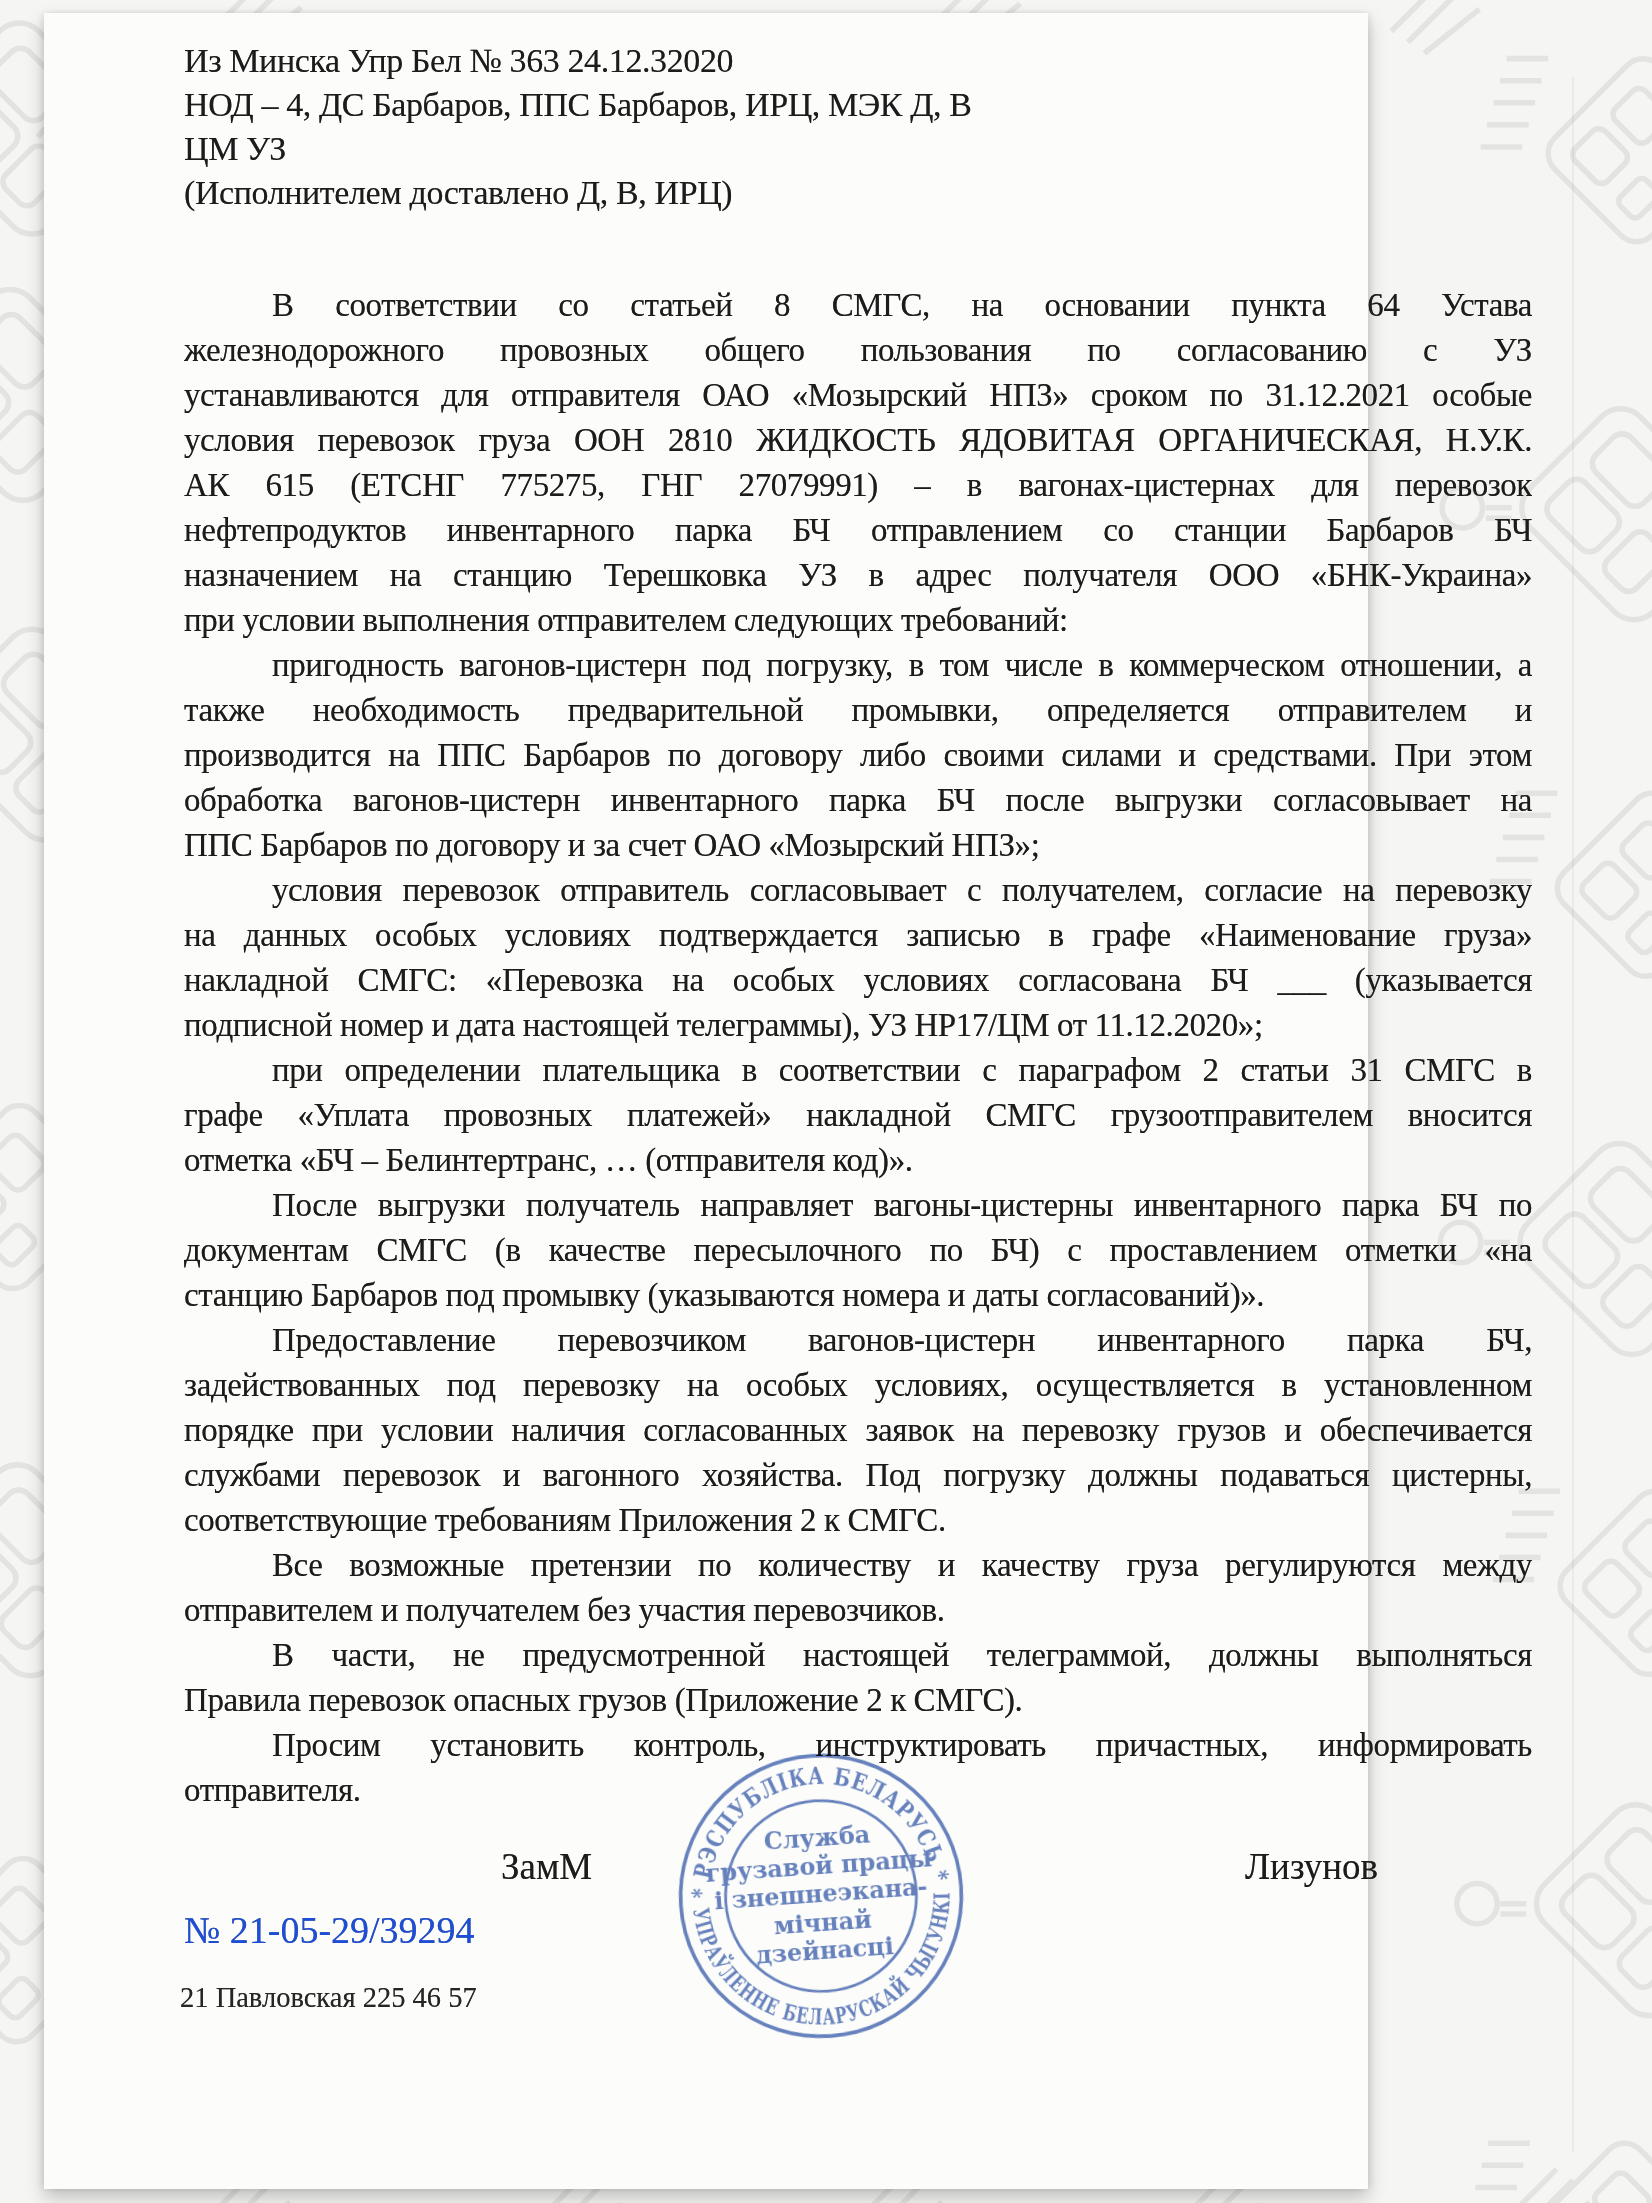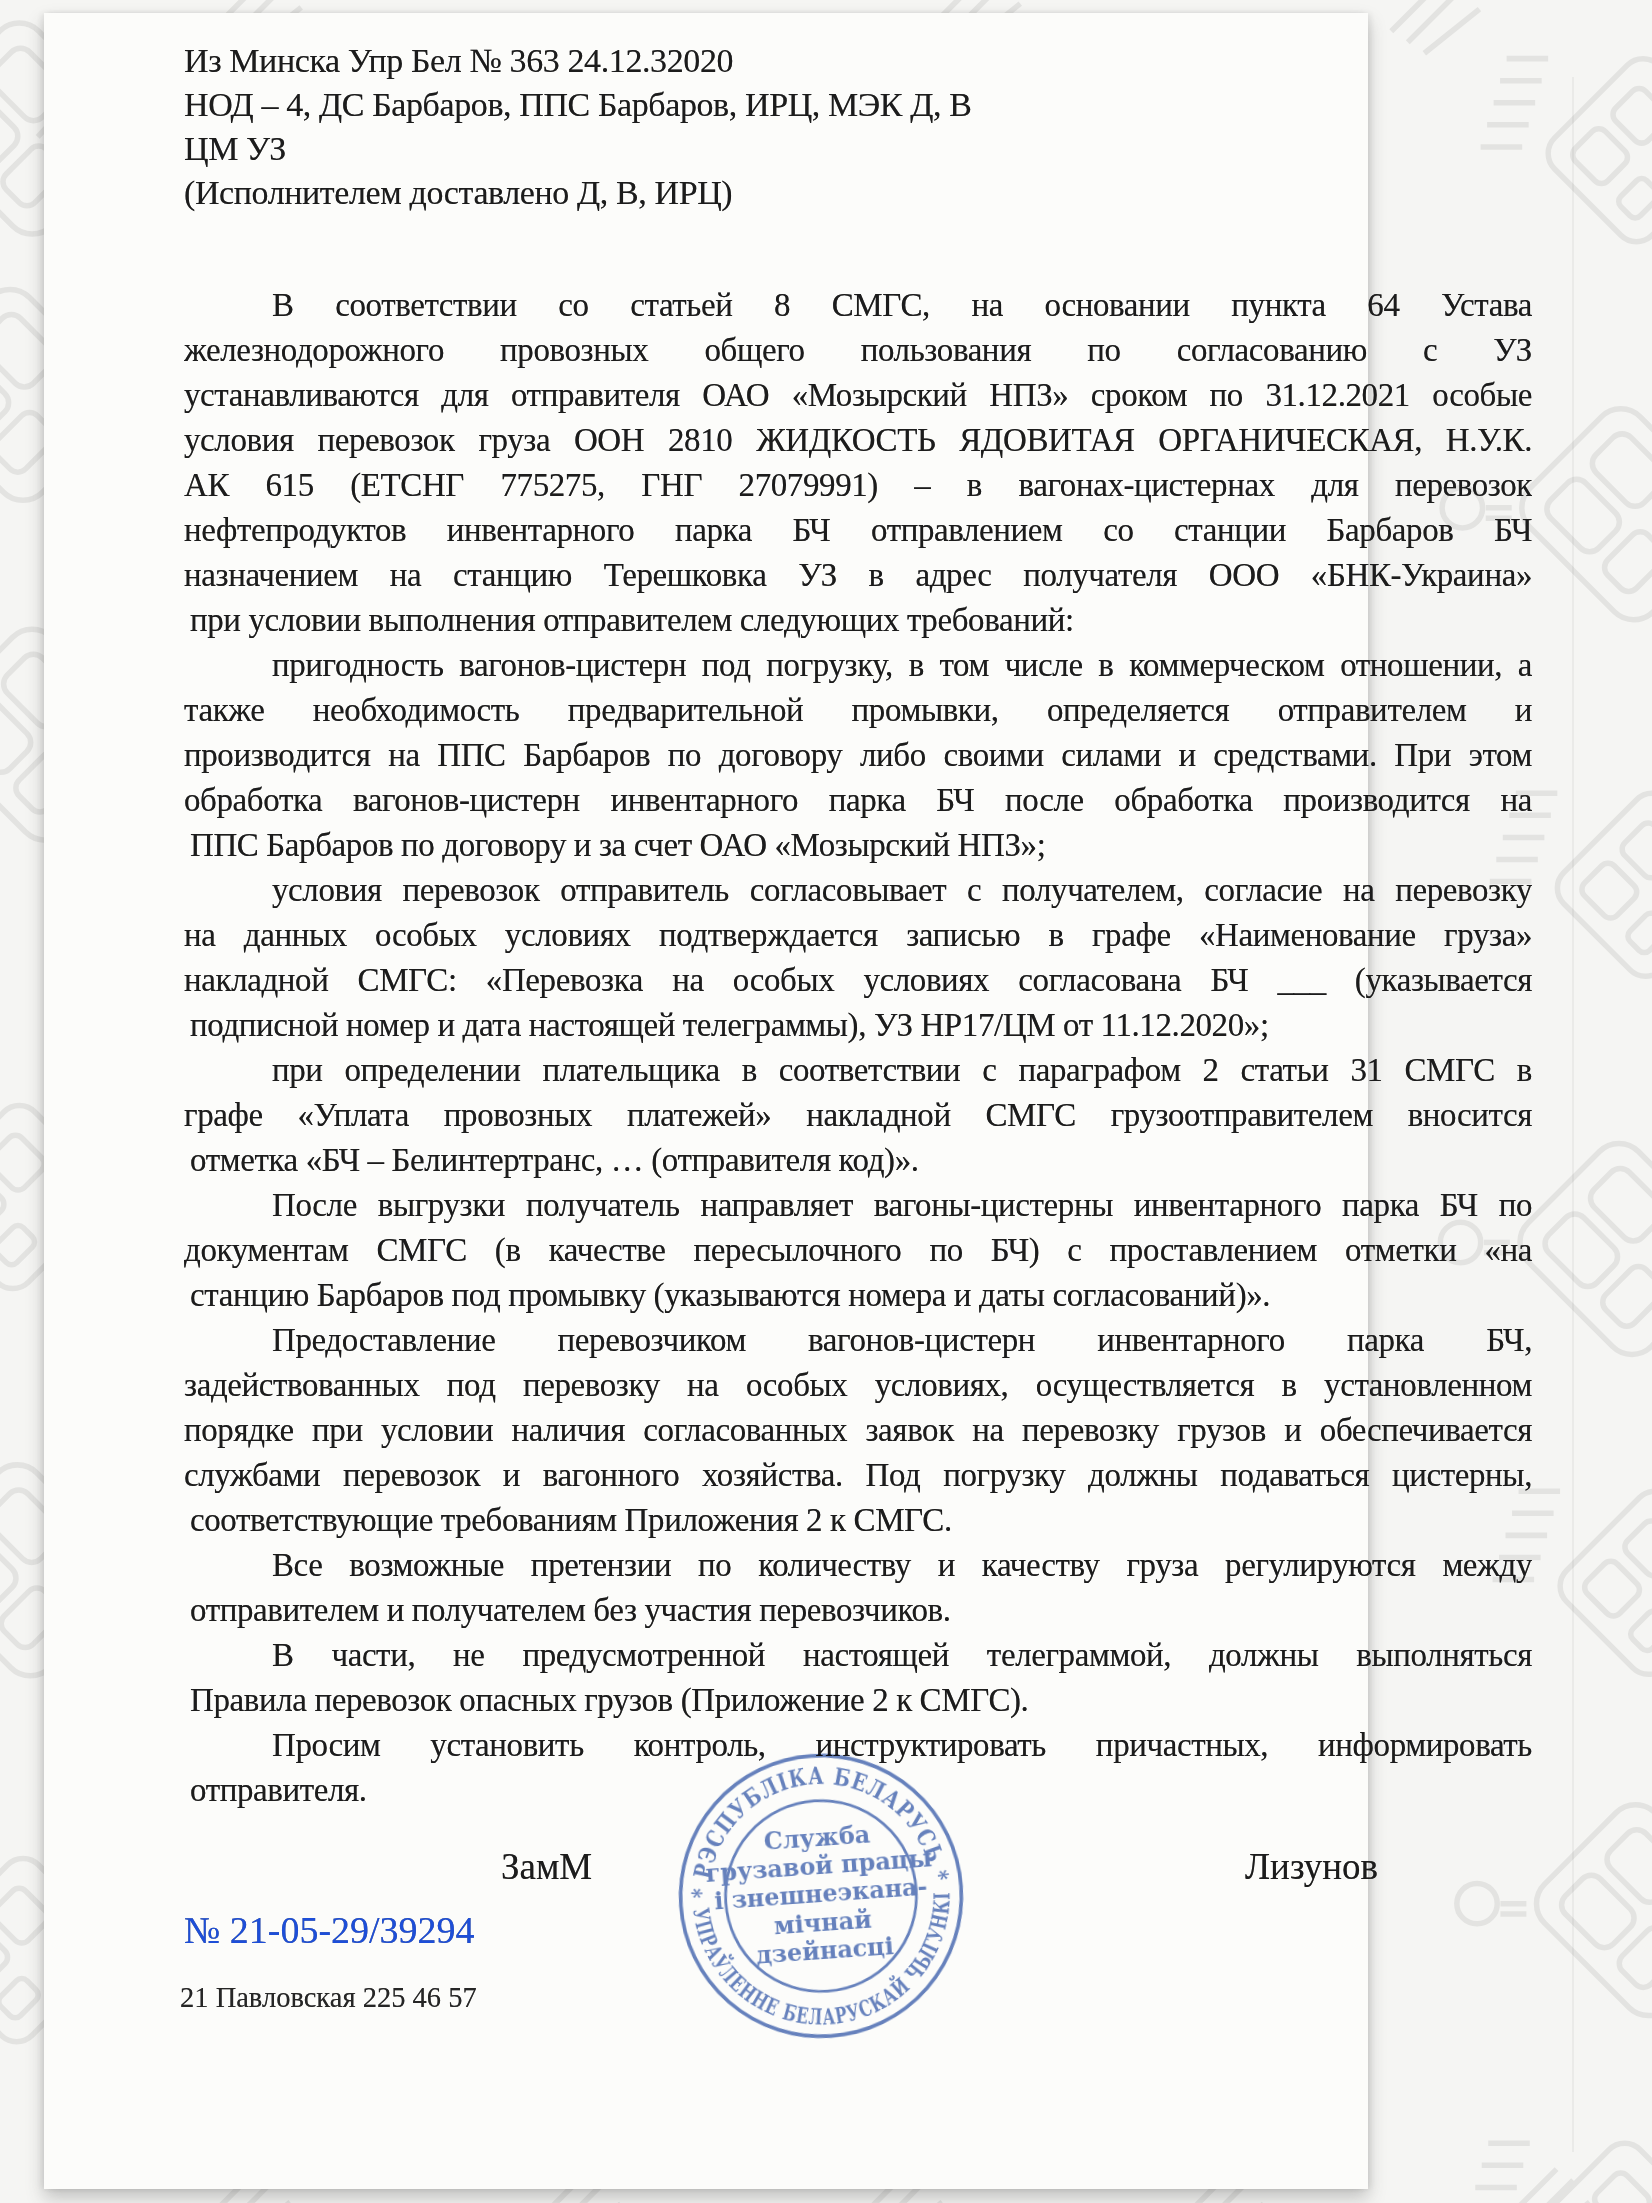--- a/index.html
+++ b/index.html
@@ -35,21 +35,21 @@
     position:absolute;left:140px;top:270px;width:1348px;
     font-size:33px;color:#1c1c1c;letter-spacing:-0.4px;
     text-shadow:0 0 0.6px rgba(0,0,0,.55);
   }
   .bline{
     height:45px;line-height:45px;
     text-align:justify;text-align-last:justify;
     overflow:hidden;white-space:normal;
   }
   .bline.first{text-indent:88px;}
-  .bline.last{text-align-last:left;margin-left:6px;}
+  .bline.last{text-align-last:left;}
   .sig-row{
     position:absolute;left:140px;top:1831px;width:1348px;height:46px;
     font-size:37px;line-height:46px;color:#1c1c1c;
     text-shadow:0 0 0.6px rgba(0,0,0,.55);
   }
   .sig-role{position:absolute;left:317px;top:0;}
   .sig-name{position:absolute;left:1061px;top:0;}
   .doc-number{
     position:absolute;left:140px;top:1895px;
     font-size:38px;line-height:44px;color:#1d4ed8;
@@ -152,21 +152,21 @@
         <div class="bline">условия перевозок груза ООН 2810 ЖИДКОСТЬ ЯДОВИТАЯ ОРГАНИЧЕСКАЯ, Н.У.К.</div>
         <div class="bline">АК 615 (ЕТСНГ 775275, ГНГ 27079991) – в вагонах-цистернах для перевозок</div>
         <div class="bline">нефтепродуктов инвентарного парка БЧ отправлением со станции Барбаров БЧ</div>
         <div class="bline">назначением на станцию Терешковка УЗ в адрес получателя ООО «БНК-Украина»</div>
         <div class="bline last">при условии выполнения отправителем следующих требований:</div>
       </div>
       <div class="para">
         <div class="bline first">пригодность вагонов-цистерн под погрузку, в том числе в коммерческом отношении, а</div>
         <div class="bline">также необходимость предварительной промывки, определяется отправителем и</div>
         <div class="bline">производится на ППС Барбаров по договору либо своими силами и средствами. При этом</div>
-        <div class="bline">обработка вагонов-цистерн инвентарного парка БЧ после обработка производится на</div>
+        <div class="bline">обработка вагонов-цистерн инвентарного парка БЧ после выгрузки согласовывает на</div>
         <div class="bline last">ППС Барбаров по договору и за счет ОАО «Мозырский НПЗ»;</div>
       </div>
       <div class="para">
         <div class="bline first">условия перевозок отправитель согласовывает с получателем, согласие на перевозку</div>
         <div class="bline">на данных особых условиях подтверждается записью в графе «Наименование груза»</div>
         <div class="bline">накладной СМГС: «Перевозка на особых условиях согласована БЧ ___ (указывается</div>
         <div class="bline last">подписной номер и дата настоящей телеграммы), УЗ НР17/ЦМ от 11.12.2020»;</div>
       </div>
       <div class="para">
         <div class="bline first">при определении плательщика в соответствии с параграфом 2 статьи 31 СМГС в</div>

